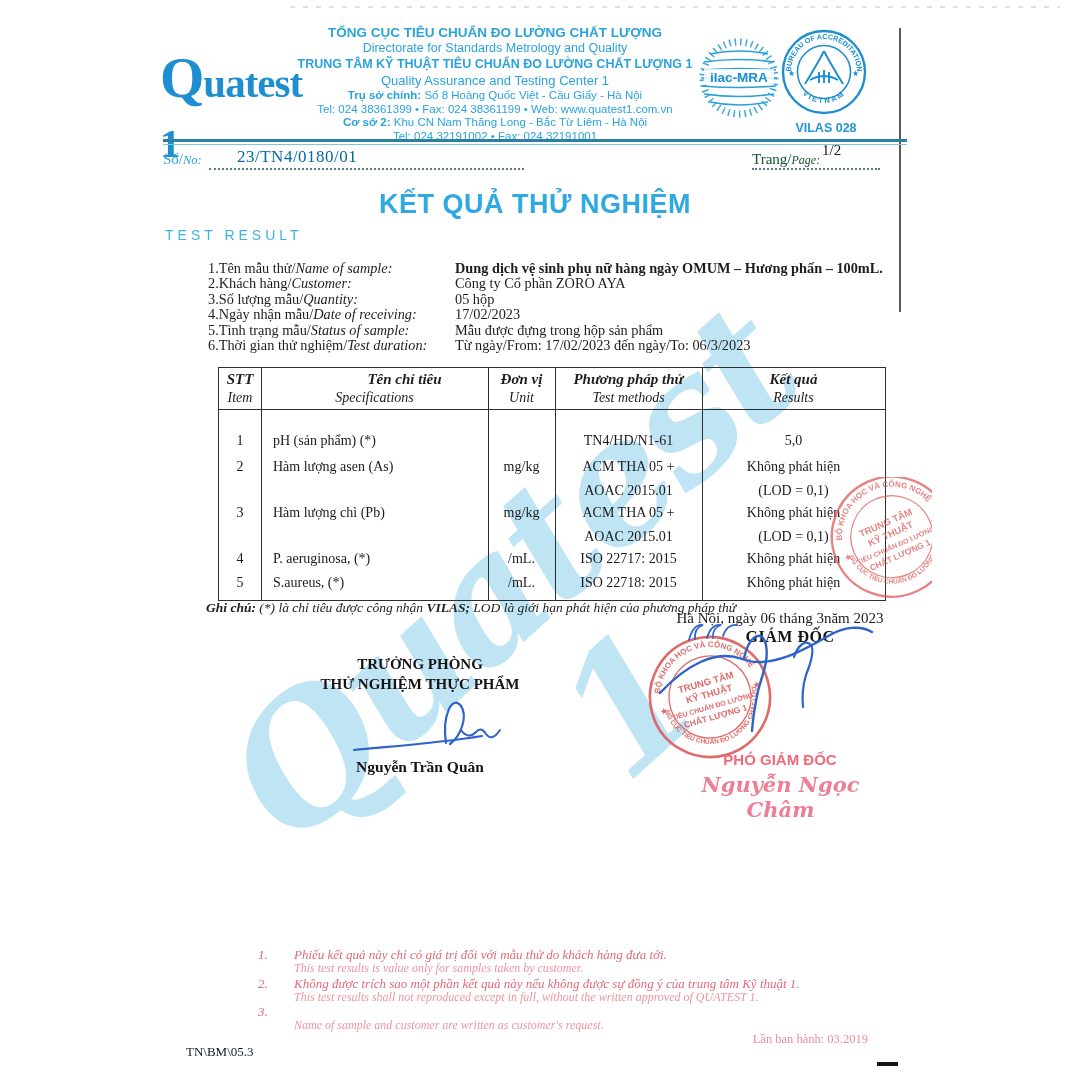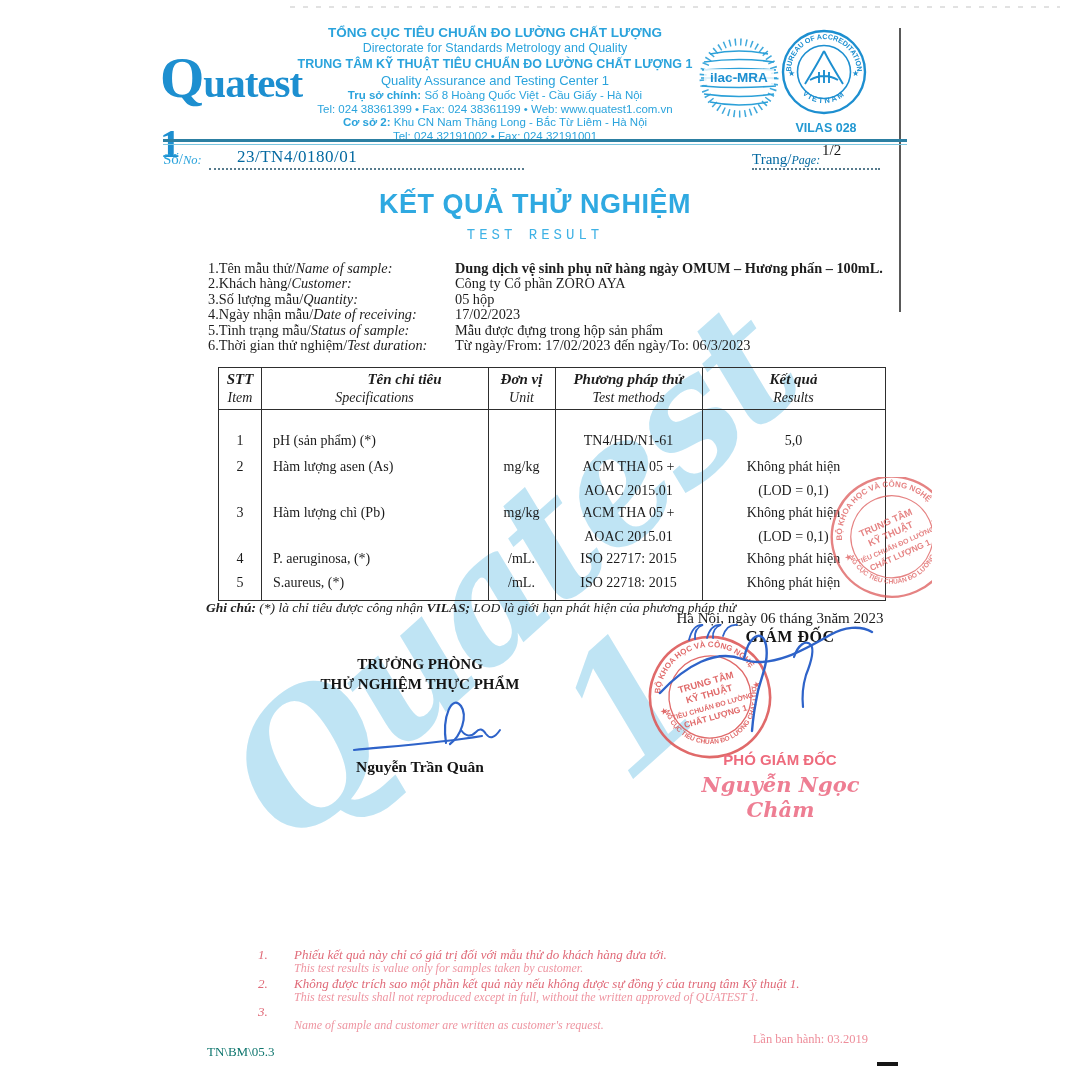--- a/index.html
+++ b/index.html
@@ -32,29 +32,29 @@
   .obold{font-weight:bold;}
   .vilas{left:782px;top:121px;width:88px;text-align:center;color:#2298d2;
          font-family:"Liberation Sans",sans-serif;font-weight:bold;font-size:12.5px;}
   .divider{left:163px;top:139px;width:744px;height:3px;background:#2c7fa2;}
   .divider2{left:163px;top:144px;width:744px;height:1px;background:#7cc6e0;}
   
   .solbl{left:163px;top:151px;color:#2aa3dc;font-size:15px;}
   .solbl .en{font-style:italic;font-size:12.5px;}
   .sodots{left:209px;top:168px;width:315px;border-bottom:2px dotted #577b8d;height:0;}
   .soval{left:237px;top:147px;font-size:17px;color:#0369a1;letter-spacing:.5px;}
-  .tranglbl{left:752px;top:151px;color:#0369a1;font-size:15px;}
+  .tranglbl{left:752px;top:151px;color:#14532d;font-size:15px;}
   .tranglbl .en{font-style:italic;font-size:12px;}
   .trangdots{left:752px;top:168px;width:128px;border-bottom:2px dotted #577b8d;height:0;}
   .trangval{left:822px;top:142px;font-size:15px;color:#171717;}
   
   .title-vi{left:165px;top:189px;width:740px;text-align:center;color:#2fa9e1;
             font-family:"Liberation Sans",sans-serif;font-weight:bold;font-size:27px;letter-spacing:.5px;}
-  .title-en{left:165px;top:227px;width:740px;text-align:center;color:#3fb2e5;
-            font-family:Liberation Mono, monospace;font-size:14px;letter-spacing:4px;}
+  .title-en{left:165px;top:227px;width:740px;text-align:left;color:#3fb2e5;
+            font-family:Liberation Sans, sans-serif;font-size:14px;letter-spacing:4px;}
   
   .info{left:165px;top:261px;width:745px;font-size:14.3px;}
   .irow{position:relative;height:15.4px;line-height:15.4px;white-space:nowrap;}
   .irow .lbl{position:absolute;left:43px;}
   .irow .en{font-style:italic;}
   .irow .val{position:absolute;left:290px;}
   .vbold{font-weight:bold;}
   
   #tbl{left:218px;top:367px;width:666px;height:232px;border:1.6px solid #2e2e2e;}
   .colline{position:absolute;top:0;bottom:0;width:0;border-left:1.3px solid #2e2e2e;}
@@ -75,21 +75,21 @@
           font-weight:bold;font-size:15px;color:#ee6b7d;}
   .deputyname{left:668px;top:772px;width:225px;text-align:center;font-style:italic;font-weight:bold;
               font-family:"DejaVu Serif",serif;font-size:21px;color:#ee7e93;}
   
   .fnotes{left:258px;top:947px;width:600px;font-style:italic;}
   .fnote{position:relative;height:28.7px;}
   .fnum{position:absolute;left:0;top:0;font-size:13px;color:#e06a78;}
   .fvi{position:absolute;left:36px;top:0;font-size:13px;color:#e06a78;white-space:nowrap;}
   .fen{position:absolute;left:36px;top:14px;font-size:12px;color:#ee95a1;white-space:nowrap;}
   .issue{left:688px;top:1032px;width:180px;text-align:right;font-size:12.5px;color:#ee8d9a;}
-  .formcode{left:207px;top:1044px;font-size:13px;color:#0f766e;}
+  .formcode{left:186px;top:1044px;font-size:13px;color:#0f172a;}
   
   .sealwrap{overflow:hidden;}
   svg{display:block;}
 </style>
 </head>
 <body>
 
 <div id="page">
 
   <div class="noise"></div>

